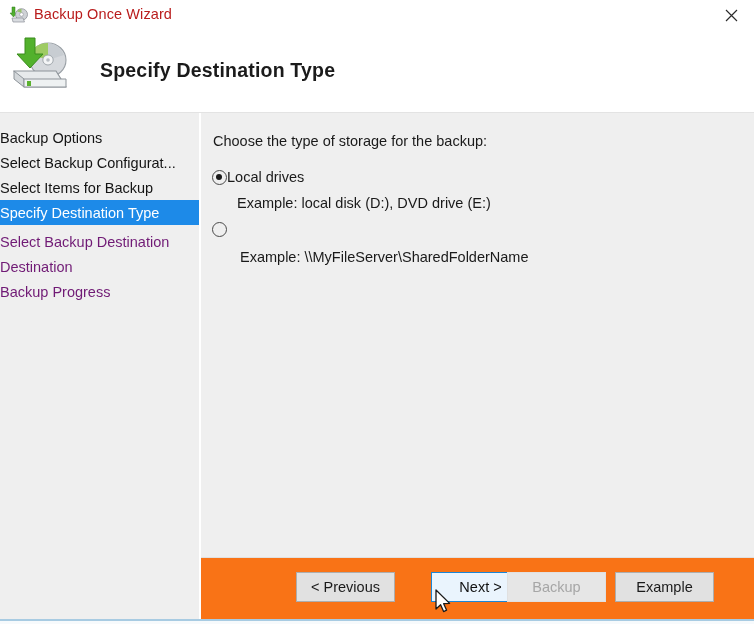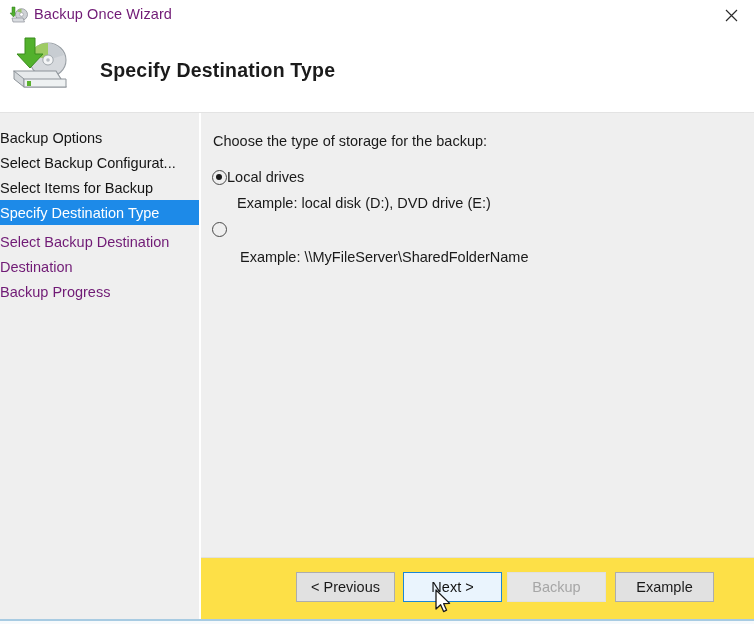--- a/index.html
+++ b/index.html
@@ -28,21 +28,21 @@
   }
   .titlebar-icon {
     position: absolute;
     left: 9px; top: 6px;
     width: 20px; height: 18px;
   }
   .titlebar-title {
     position: absolute;
     left: 34px; top: 6px;
     font-size: 14.5px;
-    color: #701a75;
+    color: #b91c1c;
     letter-spacing: 0.1px;
     white-space: nowrap;
   }
   .close-btn {
     position: absolute;
     right: 0; top: 0;
     width: 46px; height: 31px;
     display: flex;
     align-items: center;
     justify-content: center;
@@ -107,21 +107,21 @@
   .content-rule {
     position: absolute;
     left: 201px; top: 444px;
     width: 553px; height: 1px;
     background: #e0e0e0;
   }
   .footer {
     position: absolute;
     left: 201px; top: 445px;
     width: 553px; height: 61px;
-    background: #fde047;
+    background: #f97316;
   }
   .bottom-rule {
     position: absolute;
     left: 0; top: 619px;
     width: 754px; height: 2px;
     background: #a8cbe2;
   }
   .bottom-strip {
     position: absolute;
     left: 0; top: 621px;
@@ -207,20 +207,21 @@
     background: #e1e1e1;
     border: 1px solid #adadad;
     color: #1a1a1a;
     cursor: default;
     padding: 0;
   }
   .btn.focused {
     background: #eaf4fd;
     border: 1.6px solid #1b86d6;
     color: #111111;
+    margin-left: 28px;
   }
   .btn.disabled {
     background: #e6e6e6;
     border: 1px solid #e0e0e0;
     color: #a6a6a6;
   }
 
   
   .cursor {
     position: absolute;

